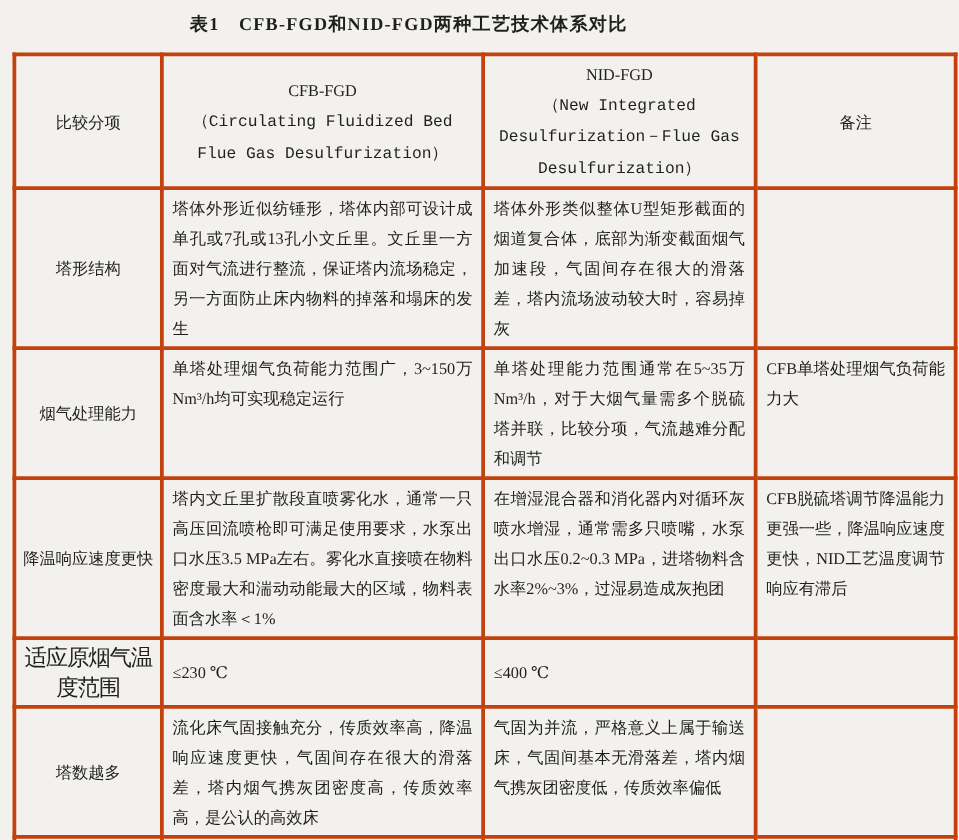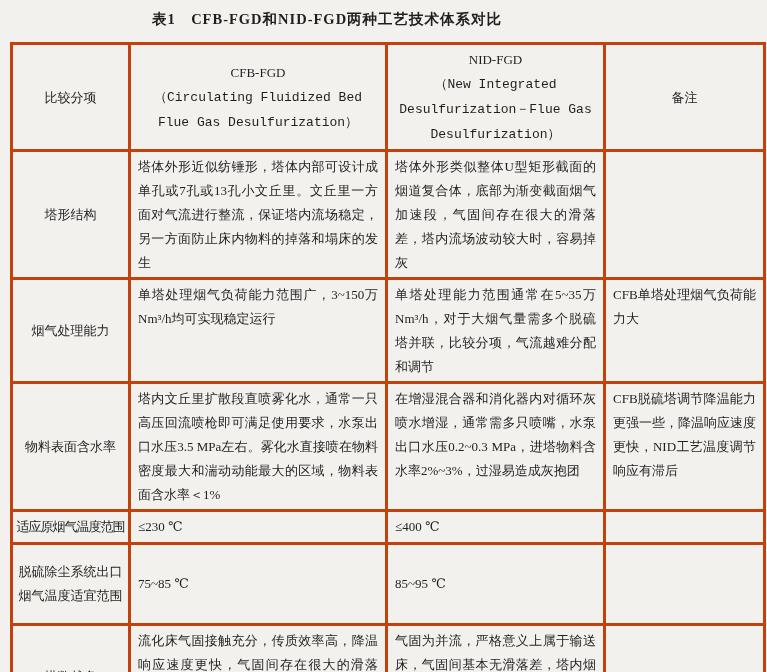--- a/index.html
+++ b/index.html
@@ -50,26 +50,26 @@
   }
   th.head {
     text-align: center;
     vertical-align: middle;
     padding: 2px 6px;
     line-height: 25px;
   }
   td.label {
     text-align: center;
     vertical-align: middle;
-    padding: 15px 3px;
+    padding: 2px 3px;
   }
   td.label.tight {
     padding: 2px 0;
     letter-spacing: -1px;
-    font-size: 13px;
+    font-size: 18px;
     margin-top: 24px;
   }
   td.body {
     vertical-align: top;
     padding: 3px 7px 2px 7px;
     text-align: justify;
     text-align-last: left;
   }
   tr.vmid td.body { vertical-align: middle; padding-top: 0; padding-bottom: 0; }
   tr.hr  { height: 75px; }
@@ -120,39 +120,33 @@
     </tr>
 
     <tr class="r1">
       <td class="label">烟气处理能力</td>
       <td class="body">单塔处理烟气负荷能力范围广，3~150万Nm³/h均可实现稳定运行</td>
       <td class="body">单塔处理能力范围通常在5~35万Nm³/h，对于大烟气量需多个脱硫塔并联，比较分项，气流越难分配和调节</td>
       <td class="body">CFB单塔处理烟气负荷能力大</td>
     </tr>
 
     <tr class="r2">
-      <td class="label">物料表面含水率</td>
+      <td class="label">降温响应速度更快</td>
       <td class="body">塔内文丘里扩散段直喷雾化水，通常一只高压回流喷枪即可满足使用要求，水泵出口水压3.5 MPa左右。雾化水直接喷在物料密度最大和湍动动能最大的区域，物料表面含水率＜1%</td>
       <td class="body">在增湿混合器和消化器内对循环灰喷水增湿，通常需多只喷嘴，水泵出口水压0.2~0.3 MPa，进塔物料含水率2%~3%，过湿易造成灰抱团</td>
       <td class="body">CFB脱硫塔调节降温能力更强一些，降温响应速度更快，NID工艺温度调节响应有滞后</td>
     </tr>
 
     <tr class="r3 vmid">
       <td class="label tight">适应原烟气温度范围</td>
       <td class="body">≤230 ℃</td>
       <td class="body">≤400 ℃</td>
       <td class="body"></td>
     </tr>
 
-    <tr class="r4 vmid">
-      <td class="label">脱硫除尘系统出口烟气温度适宜范围</td>
-      <td class="body">75~85 ℃</td>
-      <td class="body">85~95 ℃</td>
-      <td class="body"></td>
-    </tr>
 
     <tr class="r5">
       <td class="label">塔数越多</td>
       <td class="body">流化床气固接触充分，传质效率高，降温响应速度更快，气固间存在很大的滑落差，塔内烟气携灰团密度高，传质效率高，是公认的高效床</td>
       <td class="body">气固为并流，严格意义上属于输送床，气固间基本无滑落差，塔内烟气携灰团密度低，传质效率偏低</td>
       <td class="body"></td>
     </tr>
 
     <tr class="r6">
       <td class="label">塔内流速及停留时间</td>

